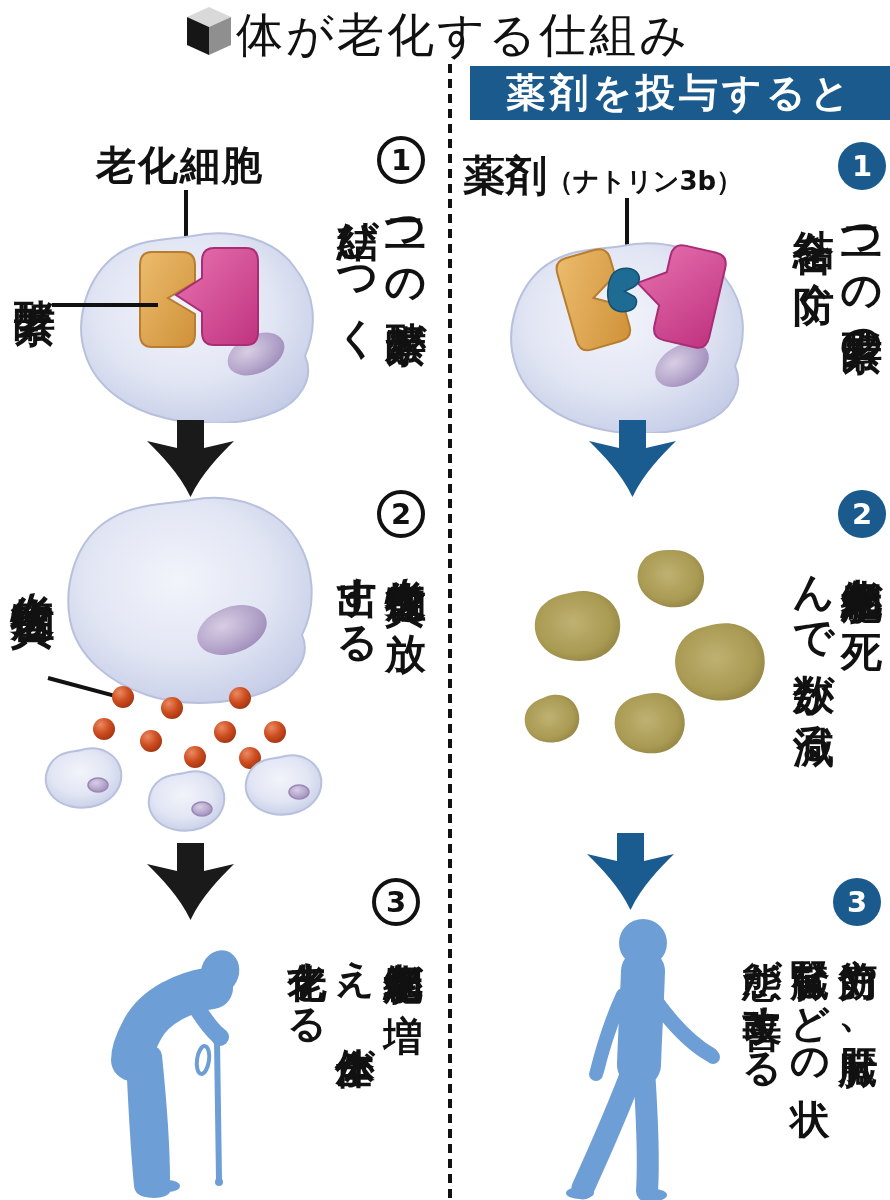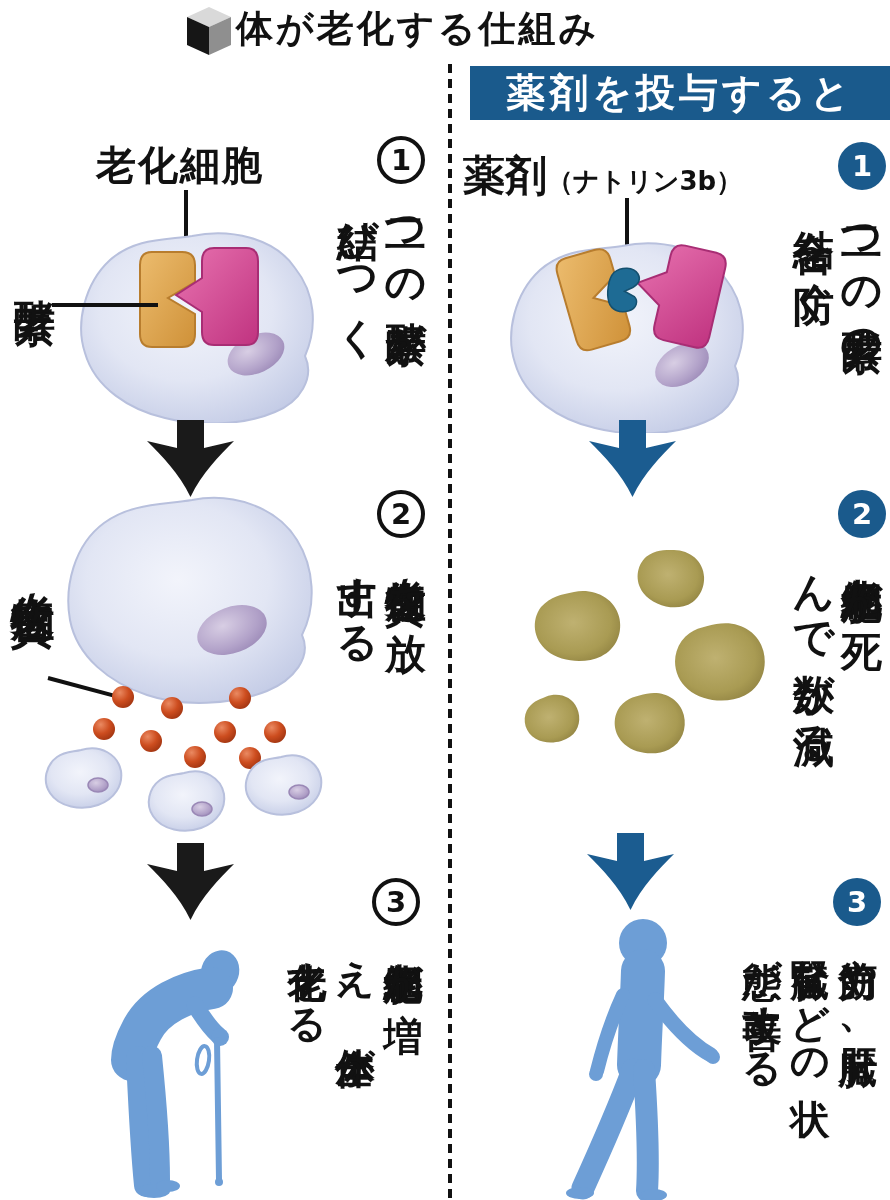--- a/index.html
+++ b/index.html
@@ -1,20 +1,20 @@
 <!DOCTYPE html>
 <html><head>
 <meta charset="utf-8">
 <style>
   html,body{margin:0;padding:0;background:#fff;}
   .stage{position:relative;width:890px;height:1200px;background:#fff;overflow:hidden;
          font-family:"DejaVu Sans","Liberation Sans",sans-serif;color:#111;}
   .abs{position:absolute;}
   
-  .title{left:236px;top:4px;font-size:37px;font-weight:bold;letter-spacing:3px;white-space:nowrap;}
+  .title{left:236px;top:4px;font-size:47px;font-weight:normal;letter-spacing:3px;white-space:nowrap;}
   
   .divider{left:448px;top:64px;width:4px;height:1136px;
            background:repeating-linear-gradient(to bottom,#111 0 9px,transparent 9px 15px);}
   
   .rheader{left:470px;top:66px;width:420px;height:54px;background:#1a5a8c;color:#fff;
            display:flex;align-items:center;justify-content:center;
            font-size:39px;font-weight:bold;letter-spacing:4px;}
   
   .vtext{writing-mode:vertical-rl;text-orientation:mixed;white-space:pre-line;
          font-weight:bold;font-size:41px;line-height:48px;letter-spacing:2px;}

